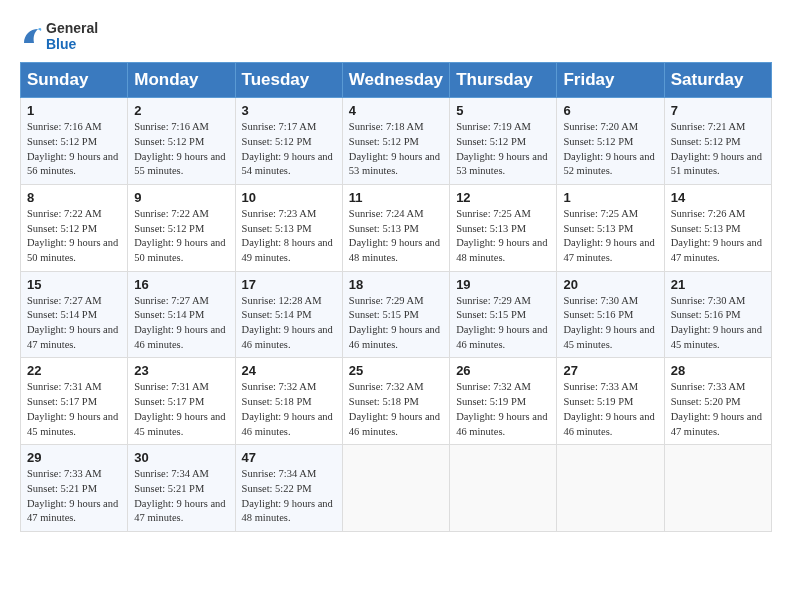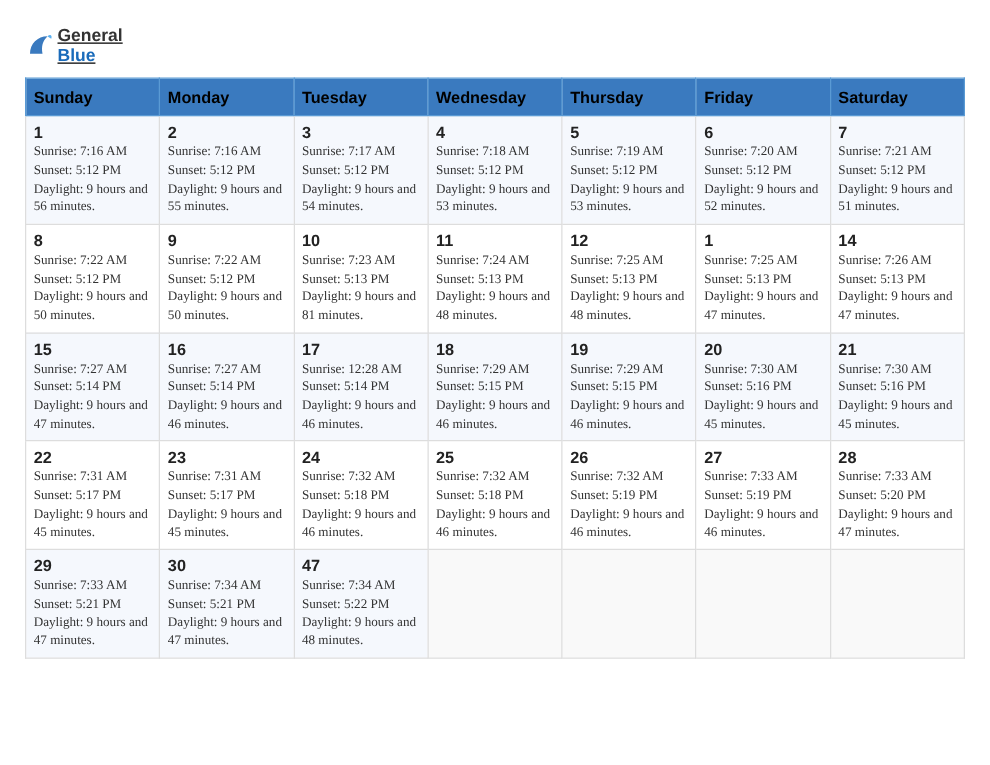--- a/index.html
+++ b/index.html
@@ -33,22 +33,22 @@
       font-size: 15px;
       color: #444;
     }
     .calendar {
       width: 100%;
       border-collapse: collapse;
       border: 1px solid #ccc;
     }
     .calendar th {
       background: #3a7abf;
-      color: #000000;
-      font-size: 13px;
+      color: #ffffff;
+      font-size: 17px;
       font-weight: bold;
       padding: 7px 6px;
       text-align: left;
       border: 1px solid #5a9ad4;
     }
     .calendar td {
       vertical-align: top;
       padding: 5px 6px;
       border: 1px solid #ddd;
       font-size: 11px;
@@ -83,21 +83,21 @@
 </head>
 <body>
 
 <div class="header">
   <div class="logo">
   <div style="display:flex;align-items:center;gap:4px;">
     <svg width="22" height="22" viewBox="0 0 22 22" xmlns="http://www.w3.org/2000/svg">
       <path d="M4 18 C4 10 10 4 18 4 C14 8 13 12 14 18 Z" fill="#3a7abf"></path>
       <path d="M18 4 C20 2 22 3 21 6 C19 5 18 4 18 4 Z" fill="#5ab0f0"></path>
     </svg>
-    <div style="line-height:1.15;text-decoration:underline;">
+    <div style="line-height:1.15;">
       <div style="font-size:14px;font-weight:bold;color:#333;">General</div>
       <div style="font-size:14px;font-weight:bold;color:#1a6bba;">Blue</div>
     </div>
   </div>
 </div>
   <div class="title-block">
     <div class="main-title"></div>
     <div class="subtitle"></div>
   </div>
 </div>
@@ -188,21 +188,21 @@
           <span>Sunrise: 7:22 AM</span><br>
           <span>Sunset: 5:12 PM</span><br>
           <span>Daylight: 9 hours and 50 minutes.</span>
         </div>
       </td>
         <td>
         <span class="day-number">10</span>
         <div class="day-info">
           <span>Sunrise: 7:23 AM</span><br>
           <span>Sunset: 5:13 PM</span><br>
-          <span>Daylight: 9 hours and 81 minutes.</span>
+          <span>Daylight: 8 hours and 49 minutes.</span>
         </div>
       </td>
         <td>
         <span class="day-number">11</span>
         <div class="day-info">
           <span>Sunrise: 7:24 AM</span><br>
           <span>Sunset: 5:13 PM</span><br>
           <span>Daylight: 9 hours and 48 minutes.</span>
         </div>
       </td>

